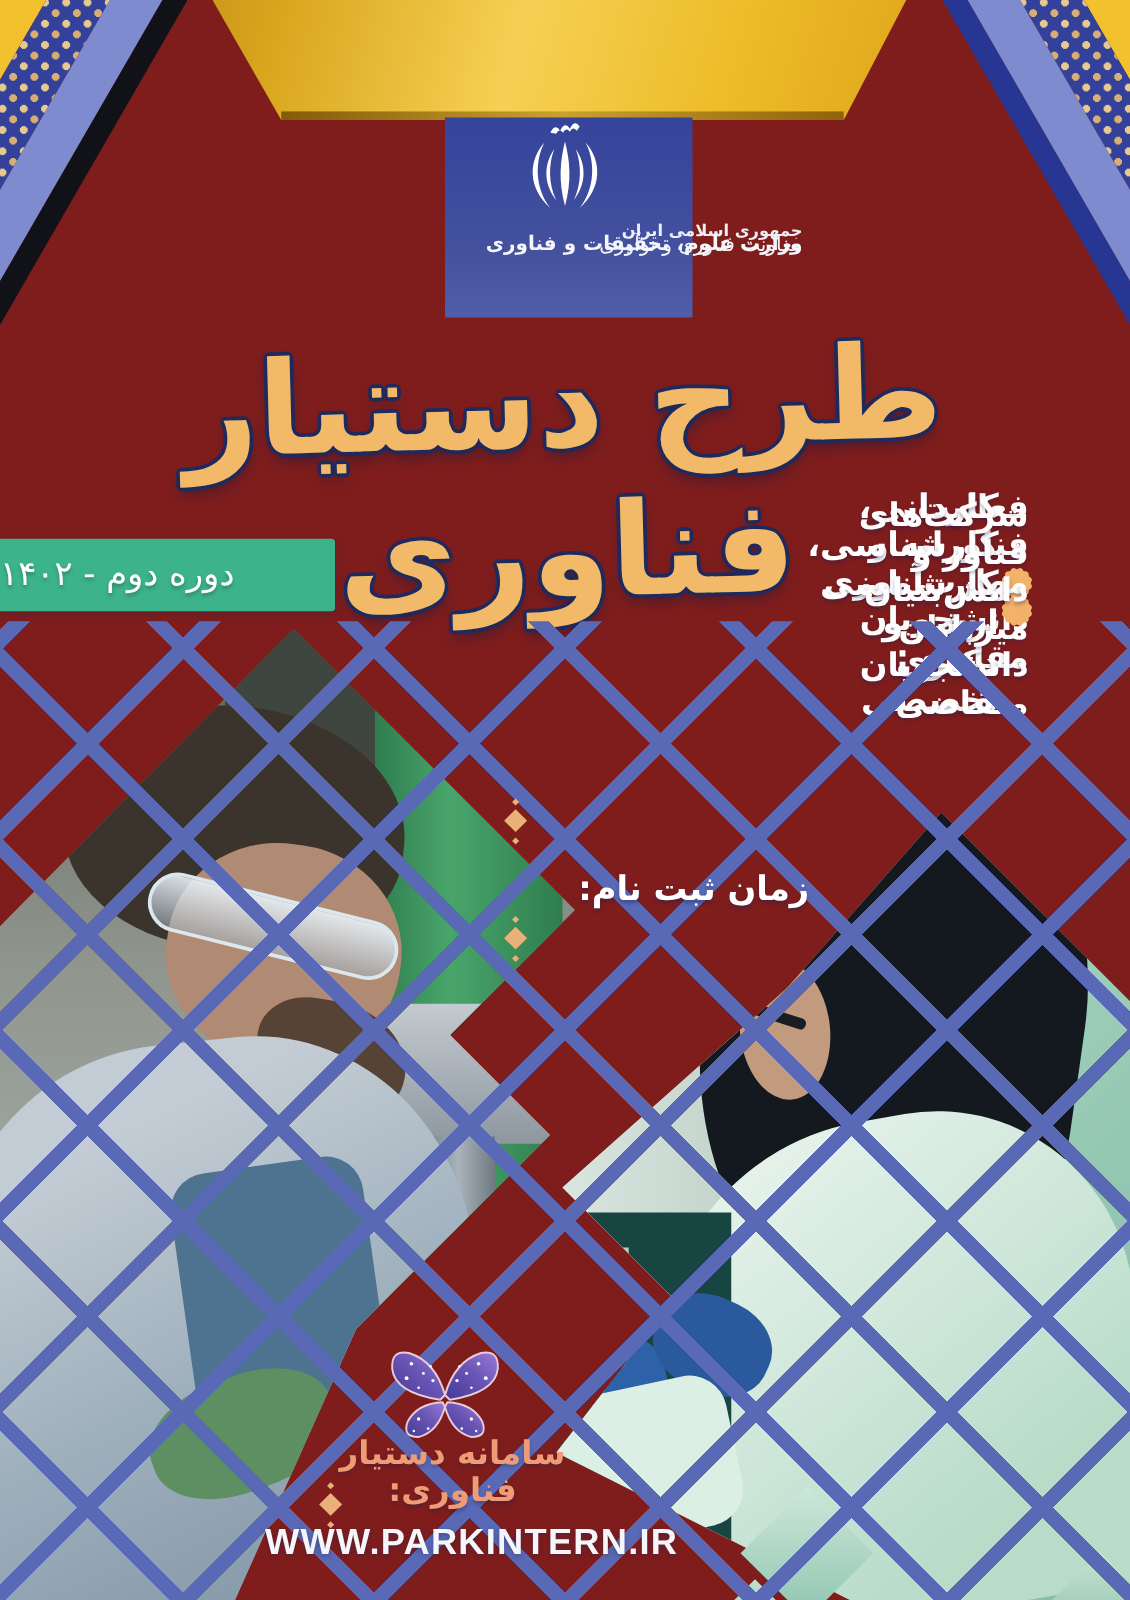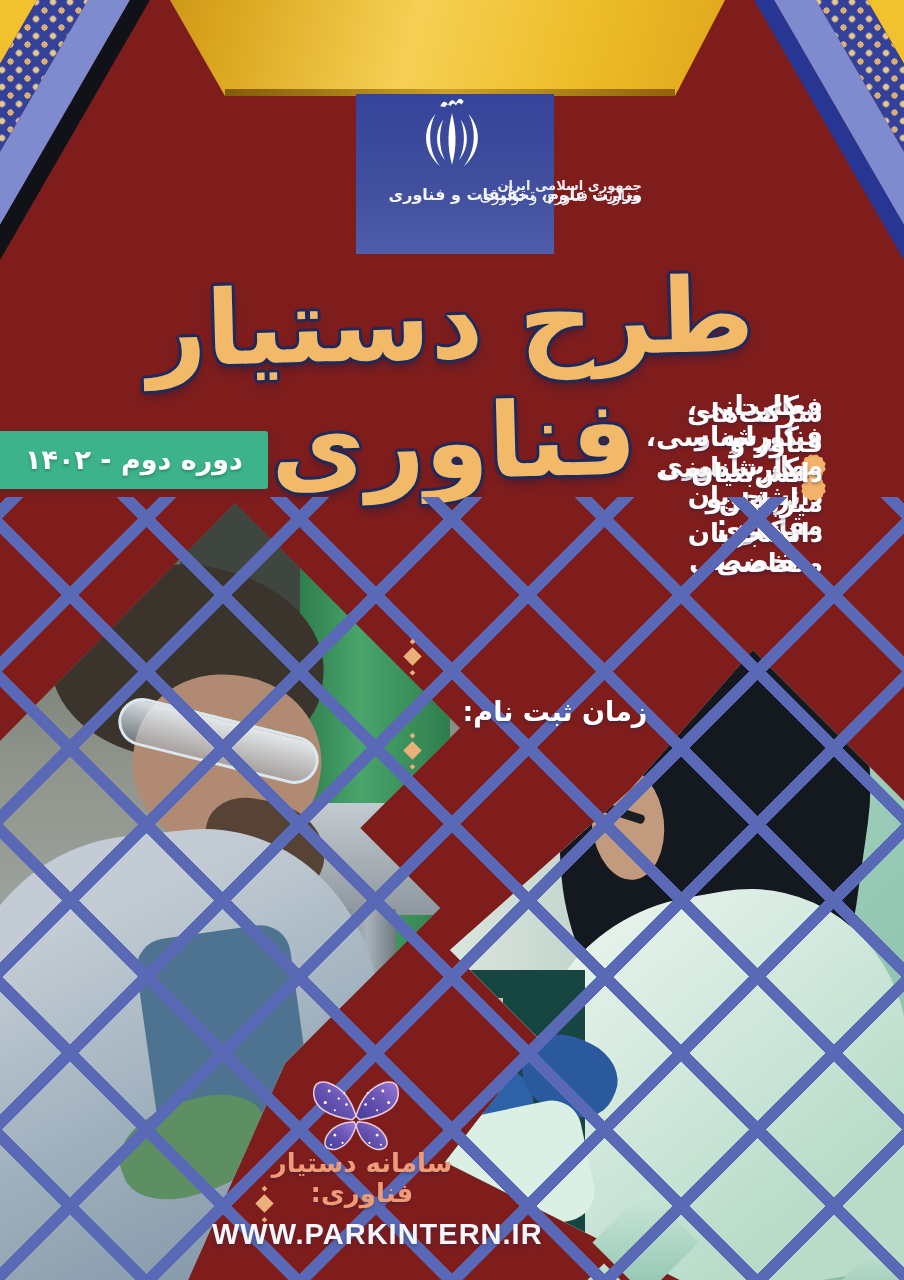--- a/index.html
+++ b/index.html
@@ -55,22 +55,22 @@
     text-shadow:-3px 0 0 #1e2a5e, 3px 0 0 #1e2a5e, 0 -3px 0 #1e2a5e, 0 3px 0 #1e2a5e,
                 -2px -2px 0 #1e2a5e, 2px -2px 0 #1e2a5e, -2px 2px 0 #1e2a5e, 2px 2px 0 #1e2a5e,
                 0 6px 10px rgba(20,26,60,.45);
     transform:rotate(-1.5deg);
   }
 
   
   .badge { left:0; top:431px; width:268px; height:58px; background:#3cb38b;
     border-radius:0 3px 3px 0; box-shadow:0 3px 8px rgba(20,40,60,.25); }
   .badge span { position:static; display:block; line-height:58px; text-align:center;
-    color:#ffffff; font-size:27px; font-weight:bold; direction:rtl;
-    text-shadow:0 2px 3px rgba(30,70,60,.4);margin-left:25px; }
+    color:#ffffff; font-size:27px; font-weight:normal; direction:rtl;
+    text-shadow:0 2px 3px rgba(30,70,60,.4); }
 
   
   .bullets { right:81px; top:466px; width:760px; direction:rtl; }
   .b-row { position:static; display:flex; align-items:center; gap:12px; justify-content:flex-start; }
   .b-row.r1 { margin-top:0; }
   .b-row.r2 { margin-top:17px; padding-right:24px; }
   .b-row.r3 { margin-top:22px; }
   .b-text { color:#fdfdfd; font-size:26px; font-weight:bold; text-shadow:0 2px 3px rgba(25,35,80,.35); }
   .b-row.r2 .b-text { font-size:27px; }
   .star { position:relative; display:inline-block; width:19px; height:19px; flex:0 0 19px;

